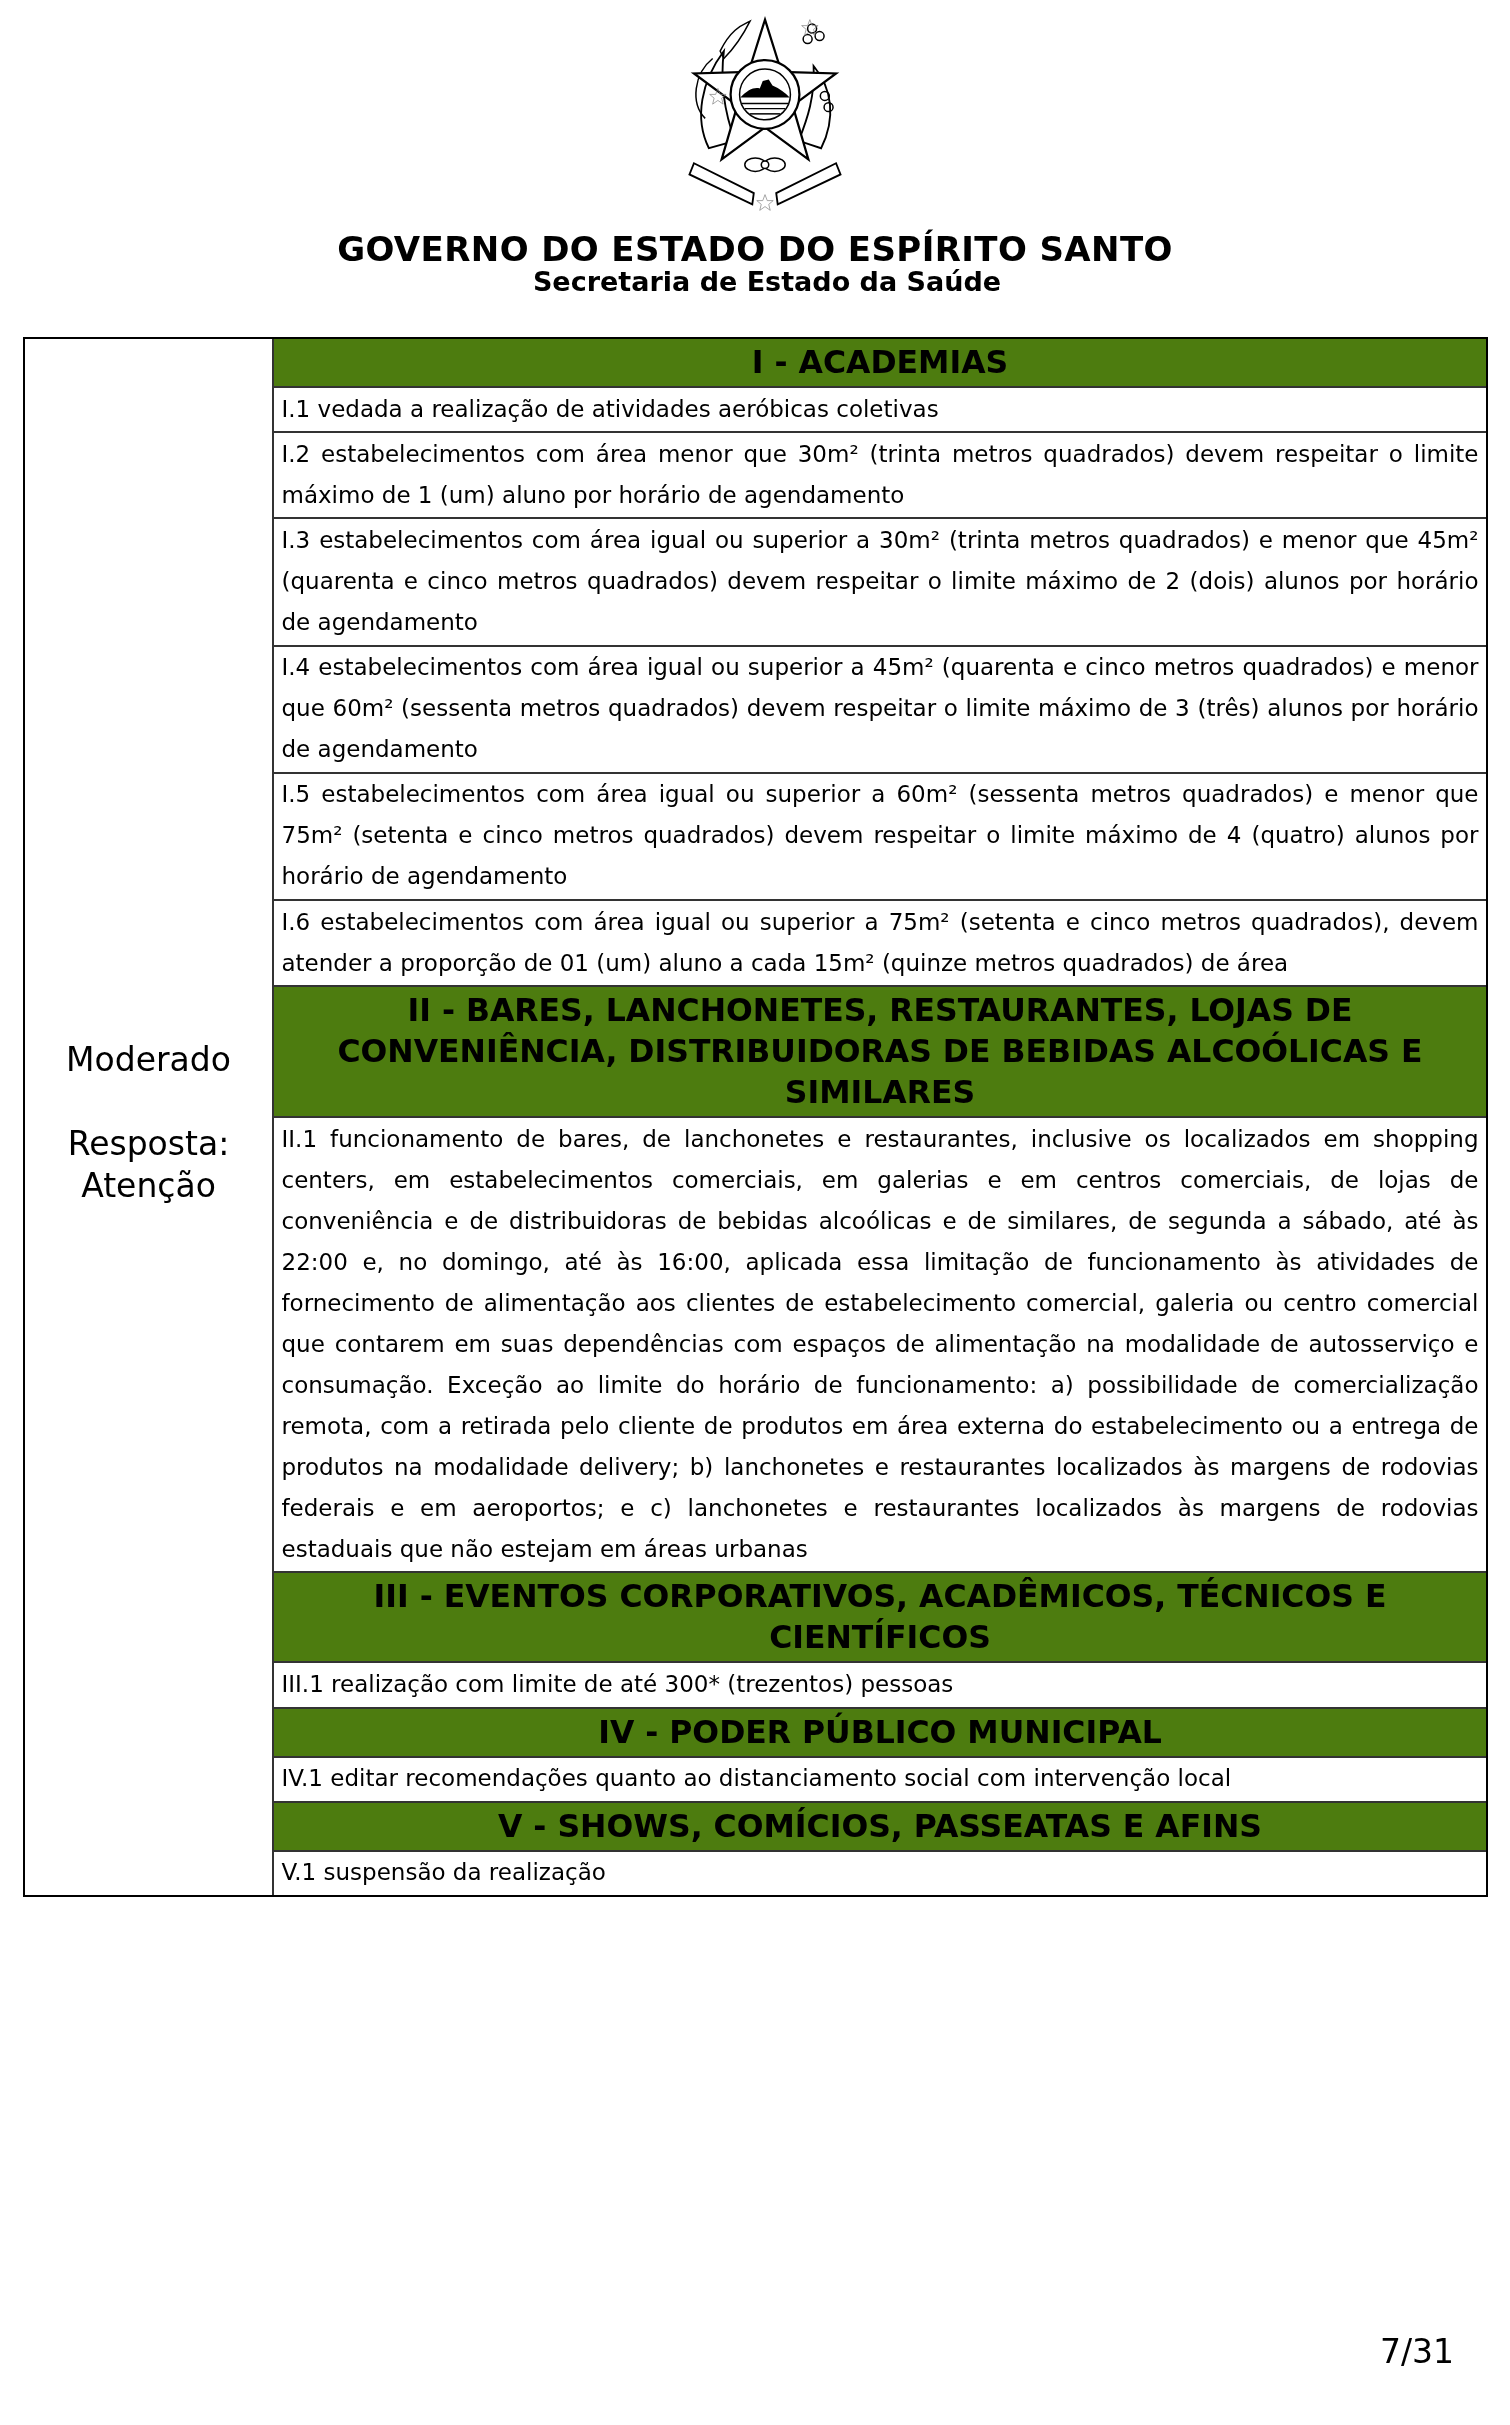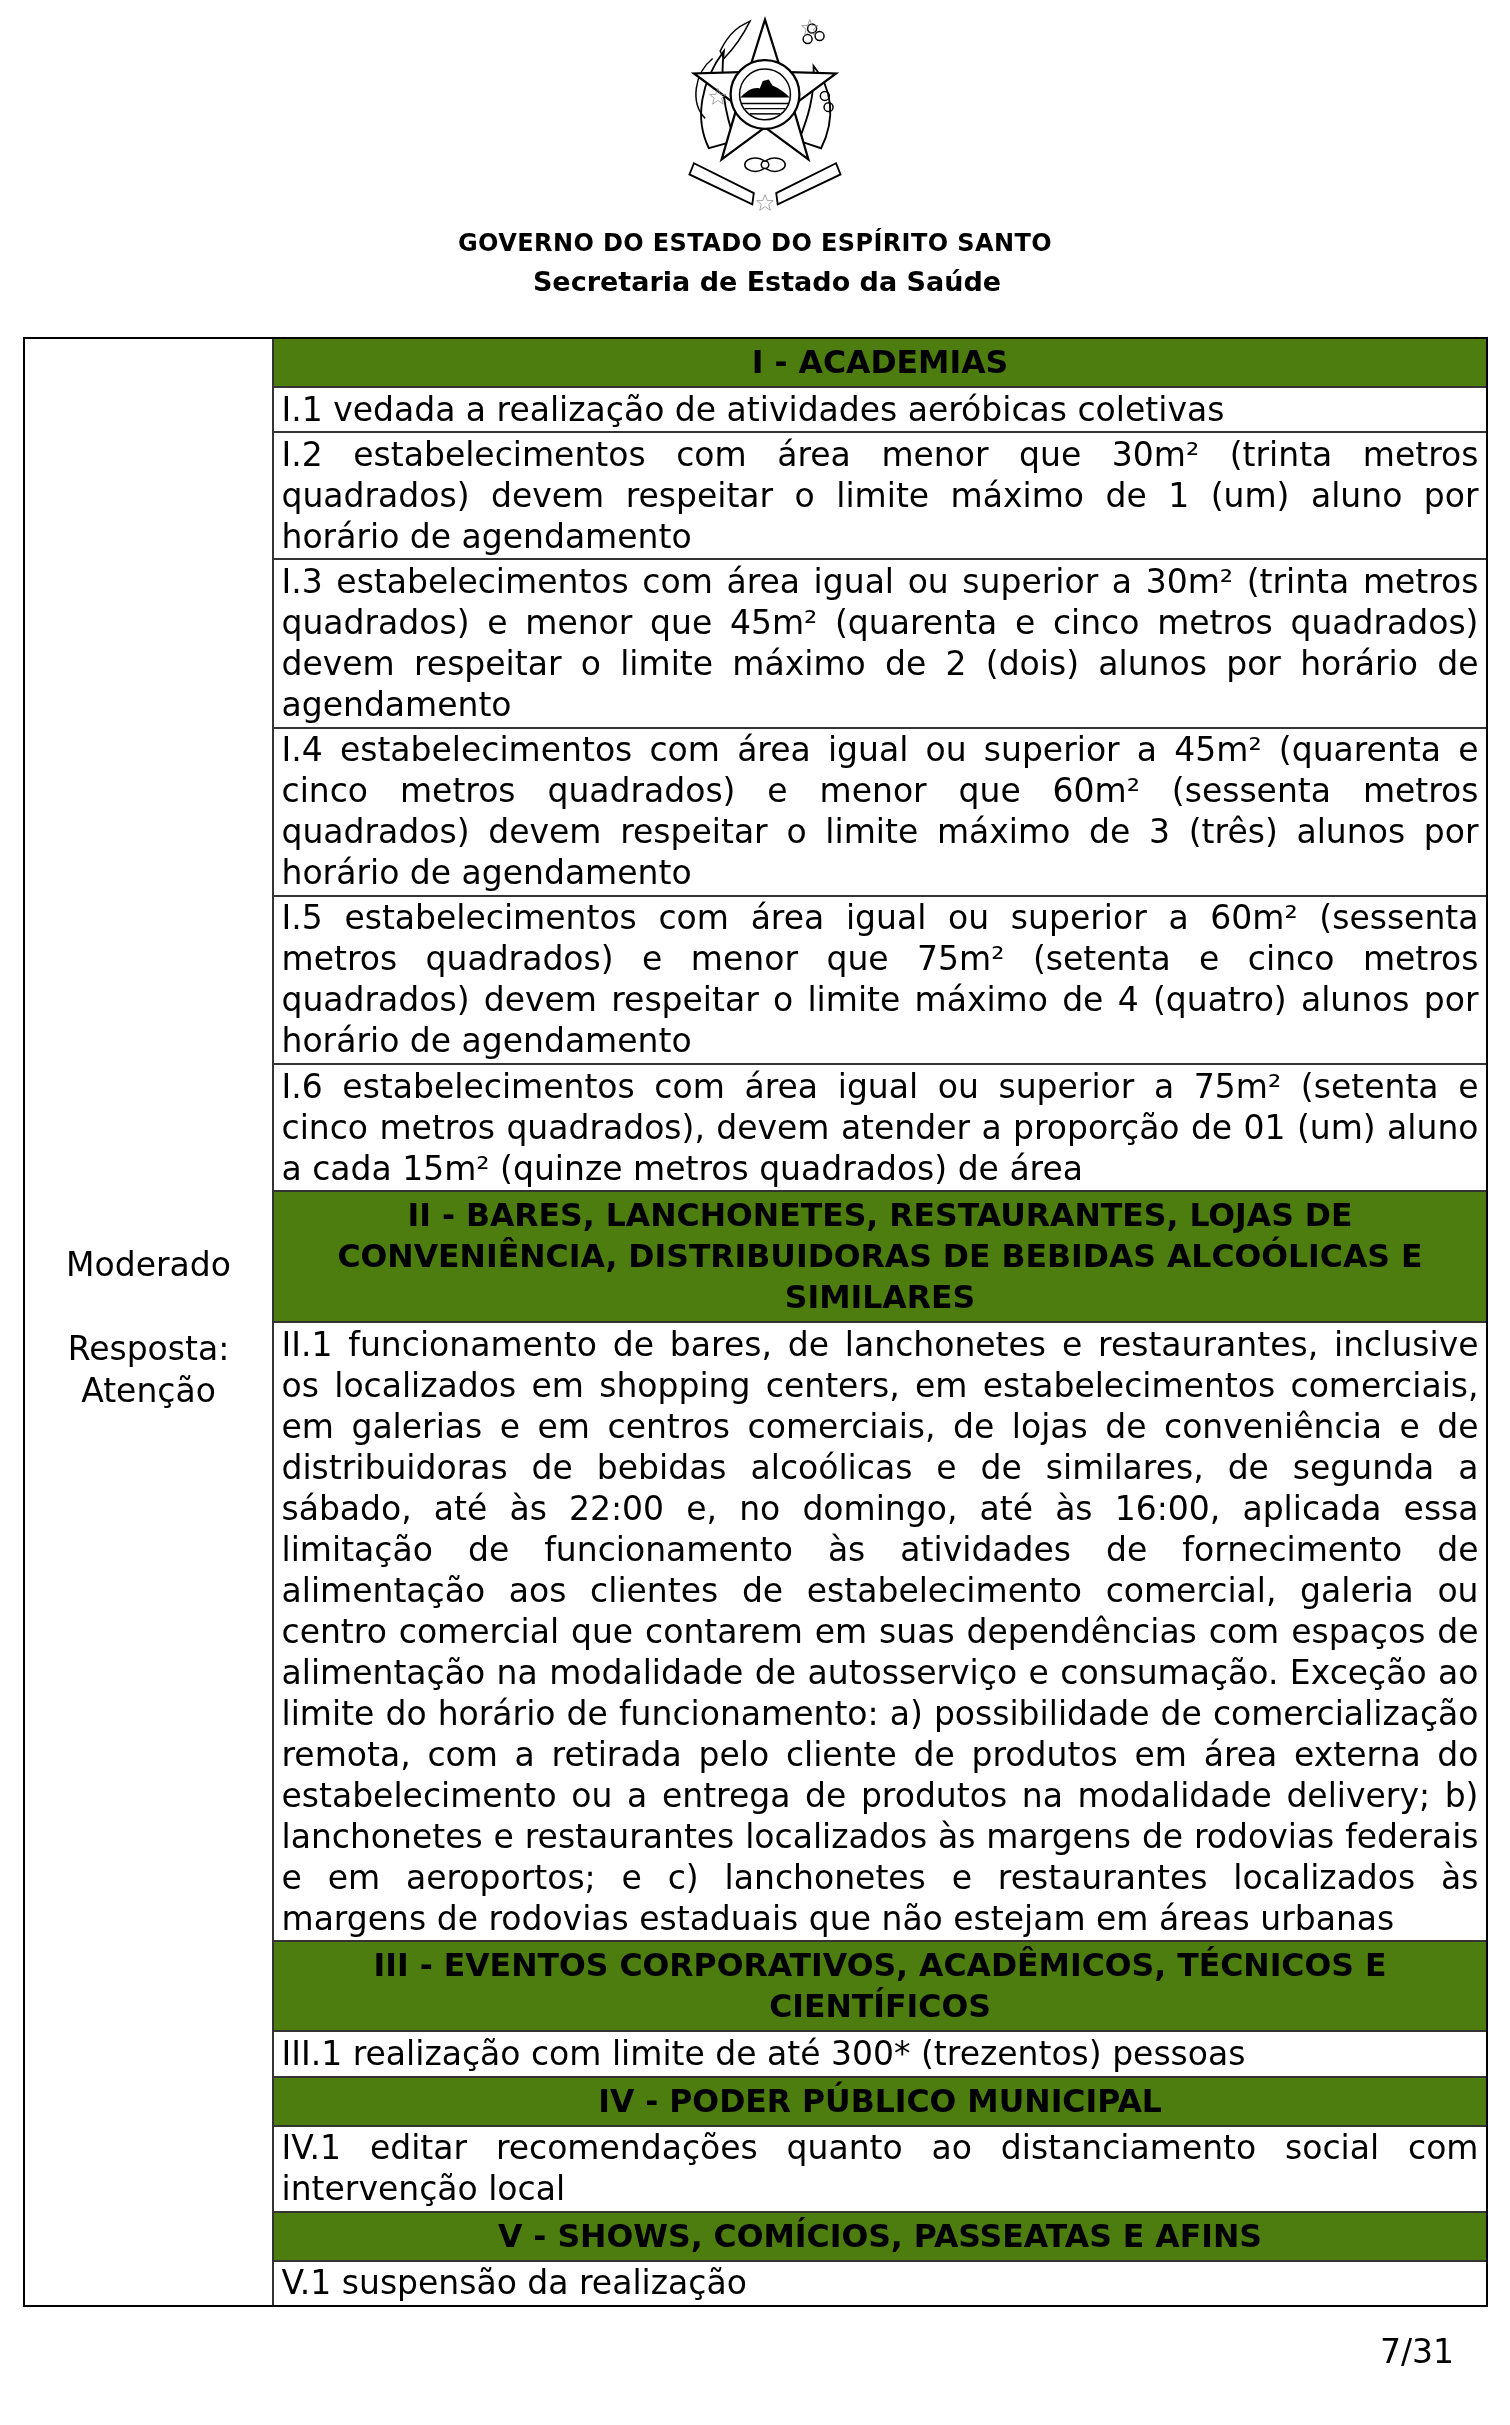--- a/index.html
+++ b/index.html
@@ -1,31 +1,31 @@
 <!DOCTYPE html>
 <html style="font-size:12px"><head>
 <meta charset="utf-8">
 <style>
   html, body { margin:0; padding:0; background:#ffffff; }
   body { width:1510px; height:2426px; position:relative; overflow:hidden;
          font-family:"DejaVu Sans", sans-serif; color:#000; }
   .crest { position:absolute; left:679px; top:6px; width:172px; height:206px; }
   .hdr { position:absolute; left:0; width:1510px; text-align:center; font-weight:bold;
          font-family:"DejaVu Sans", sans-serif; color:#000; }
-  .hdr1 { top:229px; font-size:24px; letter-spacing:0.4px; }
+  .hdr1 { top:229px; font-size:34px; letter-spacing:0.4px; }
   .hdr2 { top:266px; font-size:27px;margin-left:12px; }
   .tbl { position:absolute; left:23px; top:337px; width:1465px;
          border:2.2px solid #000; box-sizing:border-box; display:flex; }
   .lcol { width:249px; border-right:2.2px solid #333; box-sizing:border-box;
           display:flex; flex-direction:column; justify-content:center; align-items:center;
           text-align:center; font-size:33px; line-height:42px; }
   .lcol .lvl { margin-bottom:42px; margin-top:12px; }
   .rcol { flex:1; display:flex; flex-direction:column; }
   .row { border-bottom:2.2px solid #333; box-sizing:border-box; padding:0.7px 7.5px 1.5px 7.5px;
-         font-size:33px; line-height:41px; text-align:justify; text-align-last:left; }
+         font-size:23px; line-height:41px; text-align:justify; text-align-last:left; }
   .row:last-child { border-bottom:none; }
   .sec { background:#4d7c0f; font-weight:bold; text-align:center; text-align-last:center;
          font-size:31.5px; line-height:41px; padding:3px 7.5px; }
   .pagenum { position:absolute; right:56px; top:2332px; font-size:33px; }
 </style>
 </head>
 <body>
 
 <svg class="crest" viewBox="0 0 230 275">
 

